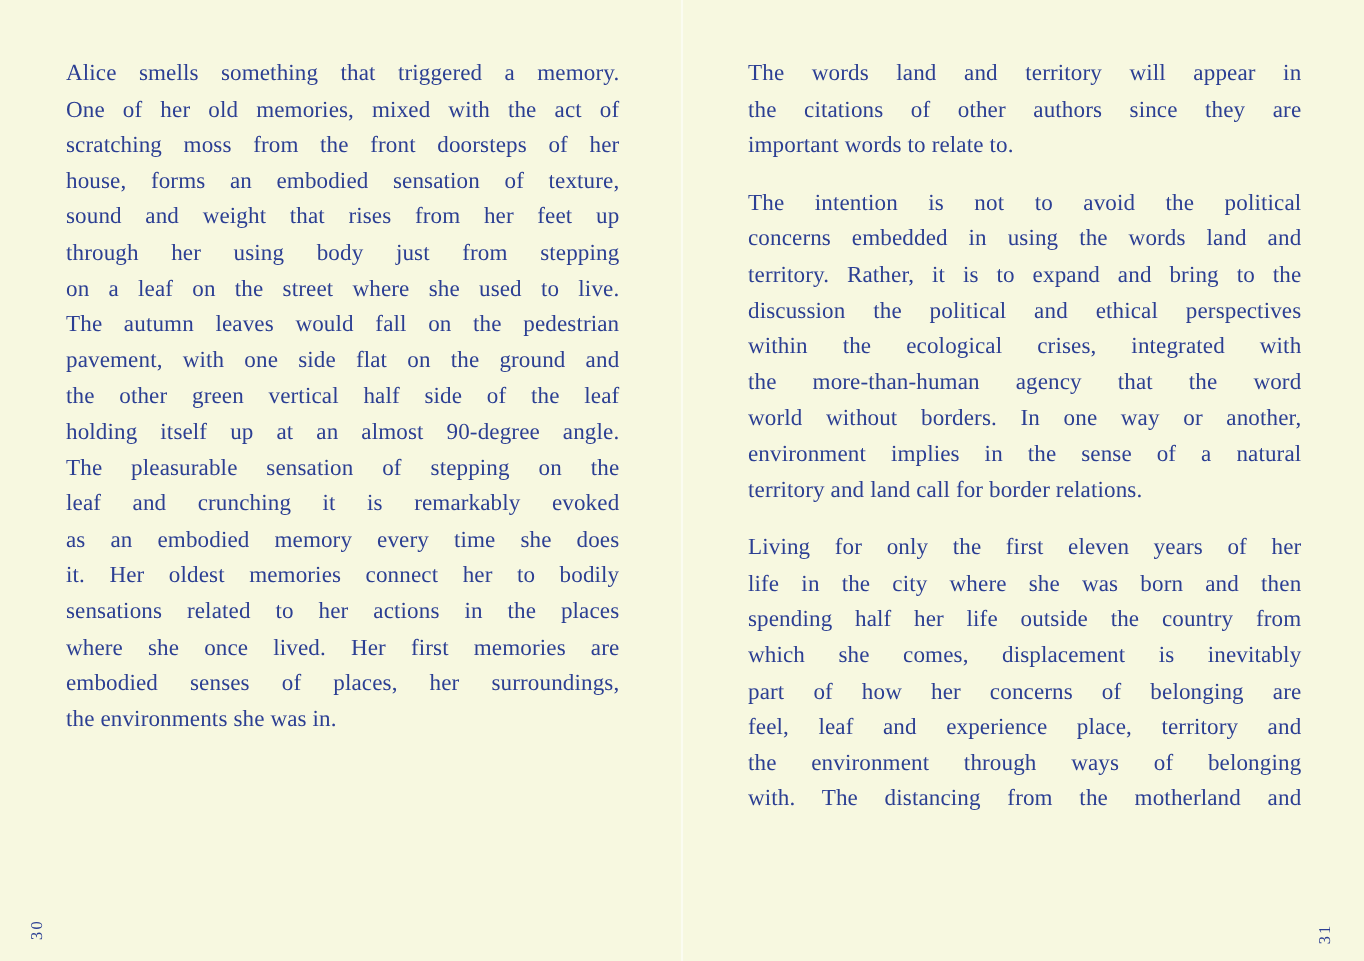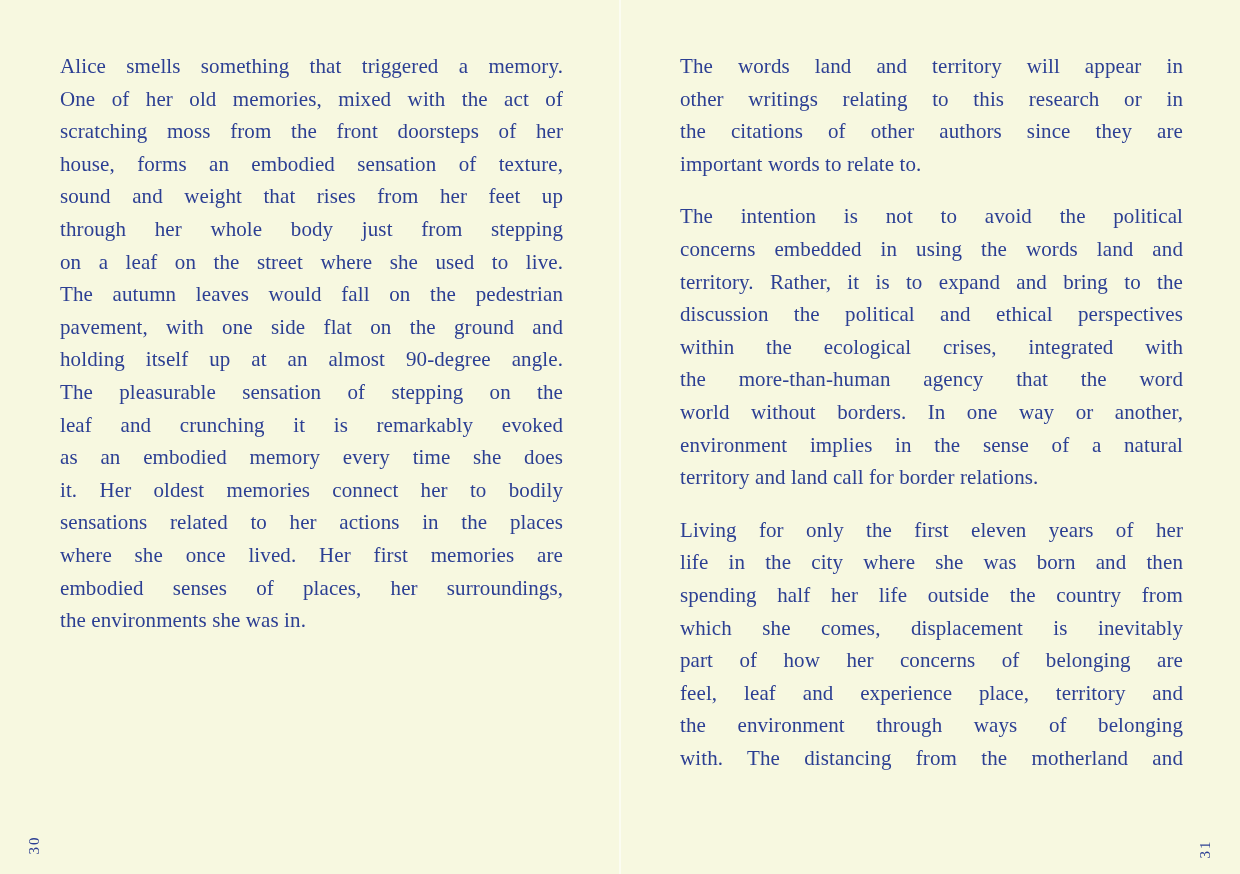--- a/index.html
+++ b/index.html
@@ -64,41 +64,41 @@
 
 <div class="spread">
   <div class="page">
     <div class="column">
         <div class="paragraph">
           <div class="line">Alice smells something that triggered a memory.</div>
           <div class="line">One of her old memories, mixed with the act of</div>
           <div class="line">scratching moss from the front doorsteps of her</div>
           <div class="line">house, forms an embodied sensation of texture,</div>
           <div class="line">sound and weight that rises from her feet up</div>
-          <div class="line">through her whole body just from stepping</div>
+          <div class="line">through her using body just from stepping</div>
           <div class="line">on a leaf on the street where she used to live.</div>
           <div class="line">The autumn leaves would fall on the pedestrian</div>
           <div class="line">pavement, with one side flat on the ground and</div>
+          <div class="line">the other green vertical half side of the leaf</div>
           <div class="line">holding itself up at an almost 90-degree angle.</div>
           <div class="line">The pleasurable sensation of stepping on the</div>
           <div class="line">leaf and crunching it is remarkably evoked</div>
           <div class="line">as an embodied memory every time she does</div>
           <div class="line">it. Her oldest memories connect her to bodily</div>
           <div class="line">sensations related to her actions in the places</div>
           <div class="line">where she once lived. Her first memories are</div>
           <div class="line">embodied senses of places, her surroundings,</div>
           <div class="line line-unstretched">the environments she was in.</div>
         </div>
       </div>
   </div>
   <div class="page">
     <div class="column">
         <div class="paragraph">
           <div class="line">The words land and territory will appear in</div>
-          <div class="line">other writings relating to this research or in</div>
           <div class="line">the citations of other authors since they are</div>
           <div class="line line-unstretched">important words to relate to.</div>
         </div>
         <div class="paragraph">
           <div class="line">The intention is not to avoid the political</div>
           <div class="line">concerns embedded in using the words land and</div>
           <div class="line">territory. Rather, it is to expand and bring to the</div>
           <div class="line">discussion the political and ethical perspectives</div>
           <div class="line">within the ecological crises, integrated with</div>
           <div class="line">the more-than-human agency that the word</div>

